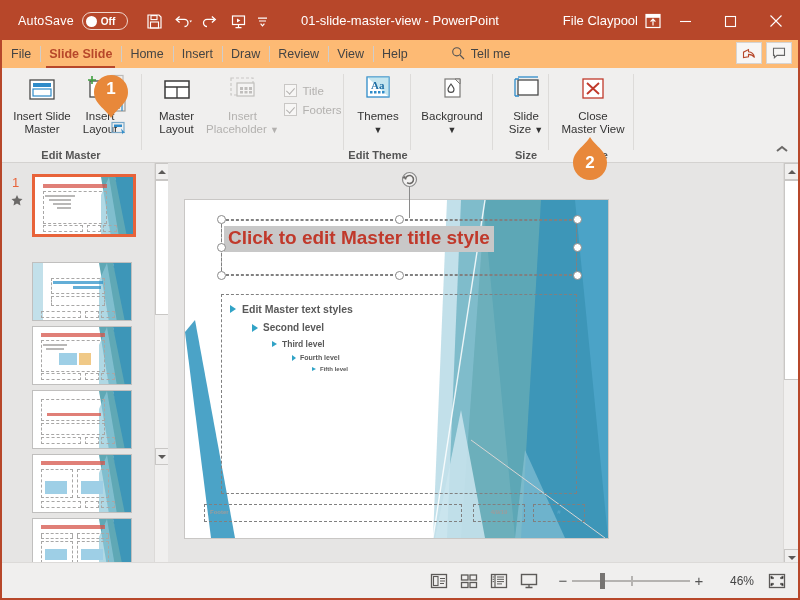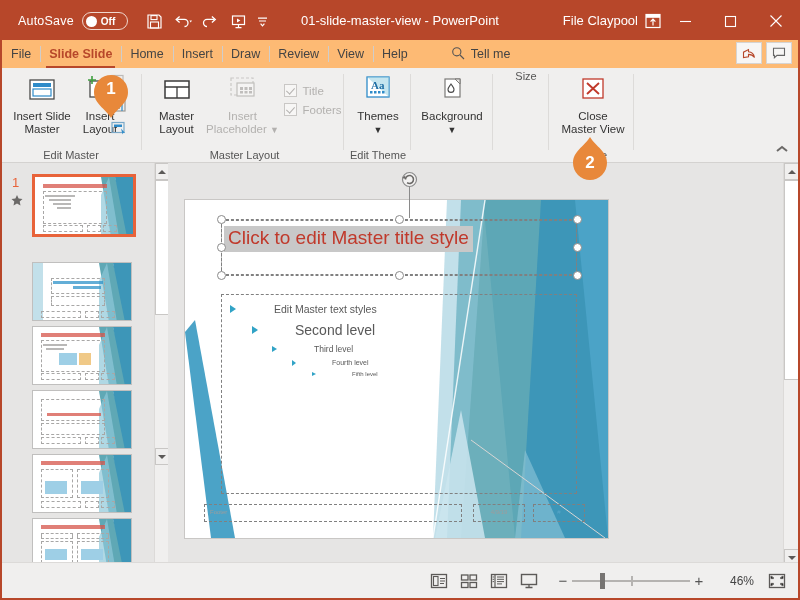--- a/index.html
+++ b/index.html
@@ -85,21 +85,21 @@
     position: absolute; left: 0; top: 66px; width: 796px; height: 95px;
     background: #f0efee; border-bottom: 1px solid #d4d2d0;
   }
   .rgroup {
     position: absolute; top: 0; height: 95px;
     display: flex; flex-direction: column; align-items: center;
   }
   .rgroup .grp-body { flex: 1; display: flex; align-items: flex-start; padding-top: 4px; }
   .grp-label {
     font-size: 11px; color: #555; height: 16px; line-height: 16px;
-    width: 100%; text-align: center;
+    width: 100%; text-align: center; font-weight: bold;
   }
   .rsep {
     position: absolute; top: 6px; height: 76px; width: 1px; background: #dddbd9;
   }
   .bigbtn {
     display: flex; flex-direction: column; align-items: center; width: 58px;
     padding-top: 2px; cursor: default;
   }
   .bigbtn .ico { height: 32px; display: flex; align-items: center; font-weight: bold; }
   .bigbtn .lbl {
@@ -174,45 +174,46 @@
   }
   .ts-thumb {
     position: absolute; left: 0; width: 14px; background: #fff;
     border: 1px solid #c9c7c5;
   }
 
   
   .editarea {
     position: absolute; left: 166px; top: 161px; right: 15px; bottom: 36px;
     background: #e6e5e4;
+    font-weight: bold;
   }
   .slide {
     position: absolute; left: 17px; top: 37px; width: 423px; height: 338px;
     background: #fff; box-shadow: 0 0 0 1px #c9c7c5;
     overflow: hidden;
   }
   .facet { position: absolute; }
 
   .ph {
     position: absolute; border: 1px dashed #808080;
   }
   .title-ph { left: 36px; top: 20px; width: 356px; height: 56px; }
   .title-text-inner {
     position: absolute; left: 2px; top: 5px; font-size: 19px; color: #c0392b;
     background: #c8c8c8; padding: 1px 4px 3px 4px; white-space: nowrap;
     font-family: "Liberation Sans", sans-serif;
   }
   .body-ph { left: 36px; top: 94px; width: 356px; height: 200px; }
-  .bullet-row { display: flex; align-items: center; color: #595959; gap: 32px; }
+  .bullet-row { display: flex; align-items: center; color: #595959; }
   .tri {
     width: 0; height: 0; border-style: solid; flex: none;
   }
   .lvl1 { margin: 8px 0 0 8px; font-size: 10.5px; }
   .lvl1 .tri { border-width: 4.5px 0 4.5px 6.5px; border-color: transparent transparent transparent #31a3c6; margin-right: 6px;}
-  .lvl2 { margin: 7px 0 0 30px; font-size: 14px; }
+  .lvl2 { margin: 7px 0 0 30px; font-size: 10px; }
   .lvl2 .tri { border-width: 4px 0 4px 6px; border-color: transparent transparent transparent #31a3c6; margin-right: 5px;}
   .lvl3 { margin: 6px 0 0 50px; font-size: 8.5px; }
   .lvl3 .tri { border-width: 3.5px 0 3.5px 5px; border-color: transparent transparent transparent #31a3c6; margin-right: 5px;}
   .lvl4 { margin: 5px 0 0 70px; font-size: 7px; }
   .lvl4 .tri { border-width: 3px 0 3px 4.5px; border-color: transparent transparent transparent #31a3c6; margin-right: 4px;}
   .lvl5 { margin: 5px 0 0 90px; font-size: 6px; }
   .lvl5 .tri { border-width: 2.5px 0 2.5px 4px; border-color: transparent transparent transparent #31a3c6; margin-right: 4px;}
 
   .footer-ph { left: 19px; top: 304px; width: 258px; height: 18px; }
   .date-ph   { left: 288px; top: 304px; width: 52px; height: 18px; }
@@ -463,21 +464,20 @@
           <div class="chk-row">
             <span class="chkbox checked"></span>
             <span class="chk-label">Title</span>
           </div>
           <div class="chk-row">
             <span class="chkbox checked"></span>
             <span class="chk-label">Footers</span>
           </div>
         </div>
       </div>
-      <div class="grp-label">Master Layout</div>
     </div>
 
     <div class="rsep" style="left:341px;"></div>
 
     <div class="rgroup" style="left:346px; width:60px;">
       <div class="grp-body">
         <div class="bigbtn">
           <span class="ico">
             <svg width="32" height="30" viewBox="0 0 32 30">
                 <rect x="5" y="2" width="22" height="20" fill="#fff" stroke="#2e8bc9" stroke-width="1.3"></rect>
@@ -509,20 +509,32 @@
           </span>
           <span class="lbl"><span>Background</span><br><span style="font-size:9px;">▼</span></span>
         </div>
       </div>
       <div class="grp-label"></div>
     </div>
 
     <div class="rsep" style="left:490px;"></div>
 
     <div class="rgroup" style="left:494px; width:60px;">
+      <div class="grp-body">
+        <div class="bigbtn">
+          <span class="ico">
+            <svg width="32" height="28" viewBox="0 0 32 28">
+                <rect x="8" y="4" width="20" height="15" fill="#fff" stroke="#4a4a4a" stroke-width="1.3"></rect>
+                <path d="M5 3v17M5 3h4M5 20h4" stroke="#2e8bc9" stroke-width="1.3"></path>
+                <path d="M8 1h20" stroke="#2e8bc9" stroke-width="1.3"></path>
+              </svg>
+          </span>
+          <span class="lbl"><span>Slide</span><br><span>Size</span> <span style="font-size:9px;">▼</span></span>
+        </div>
+      </div>
       <div class="grp-label">Size</div>
     </div>
 
     <div class="rsep" style="left:546px;"></div>
 
     <div class="rgroup" style="left:552px; width:78px;">
       <div class="grp-body">
         <div class="bigbtn" style="width:76px;">
           <span class="ico">
             <svg width="28" height="28" viewBox="0 0 28 28">

